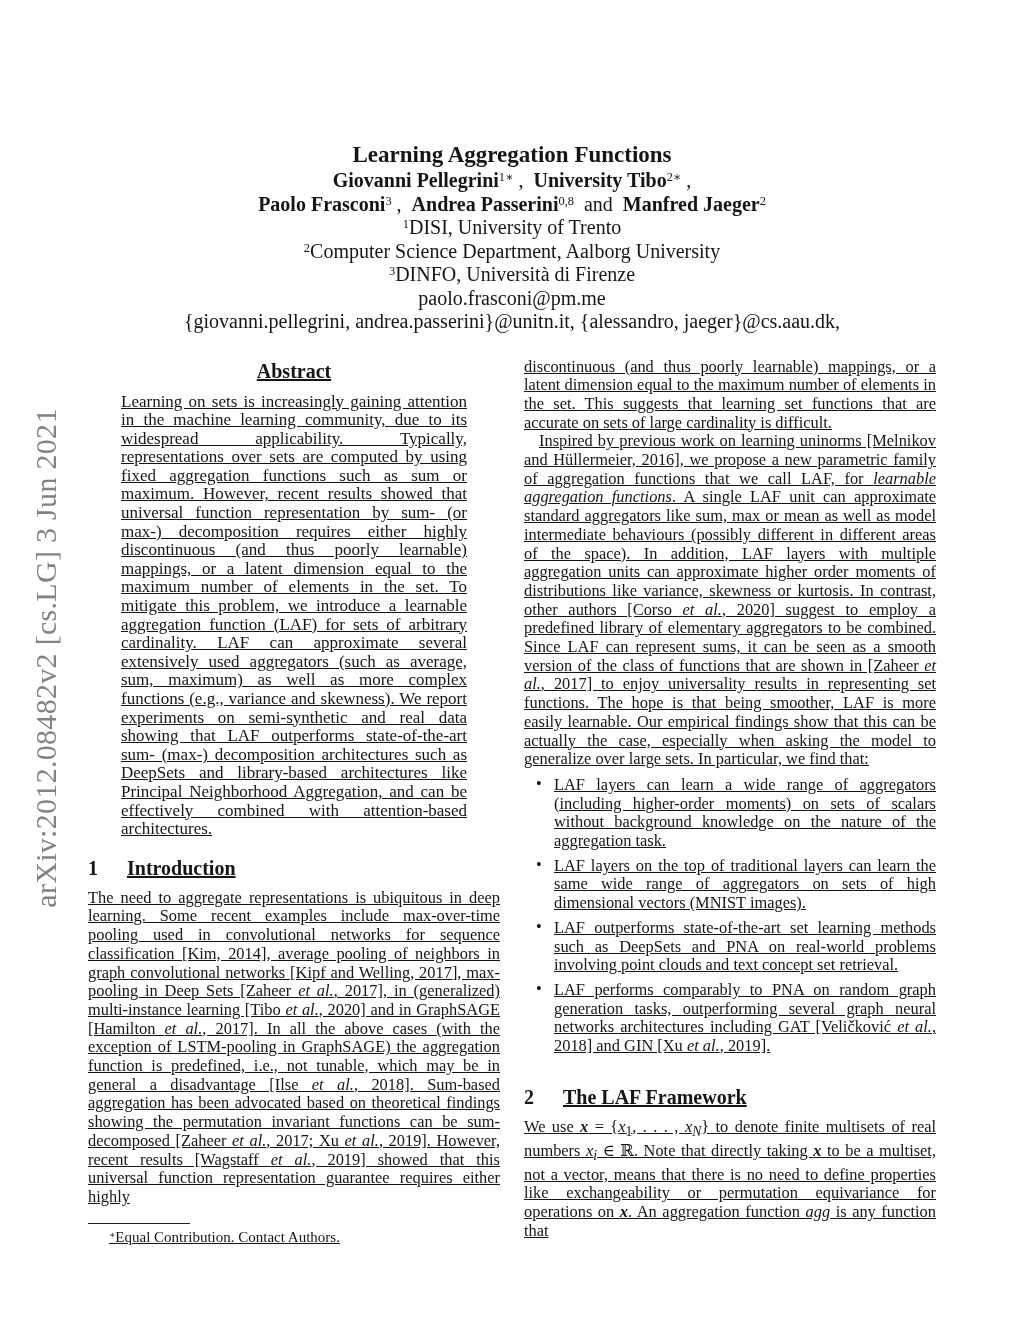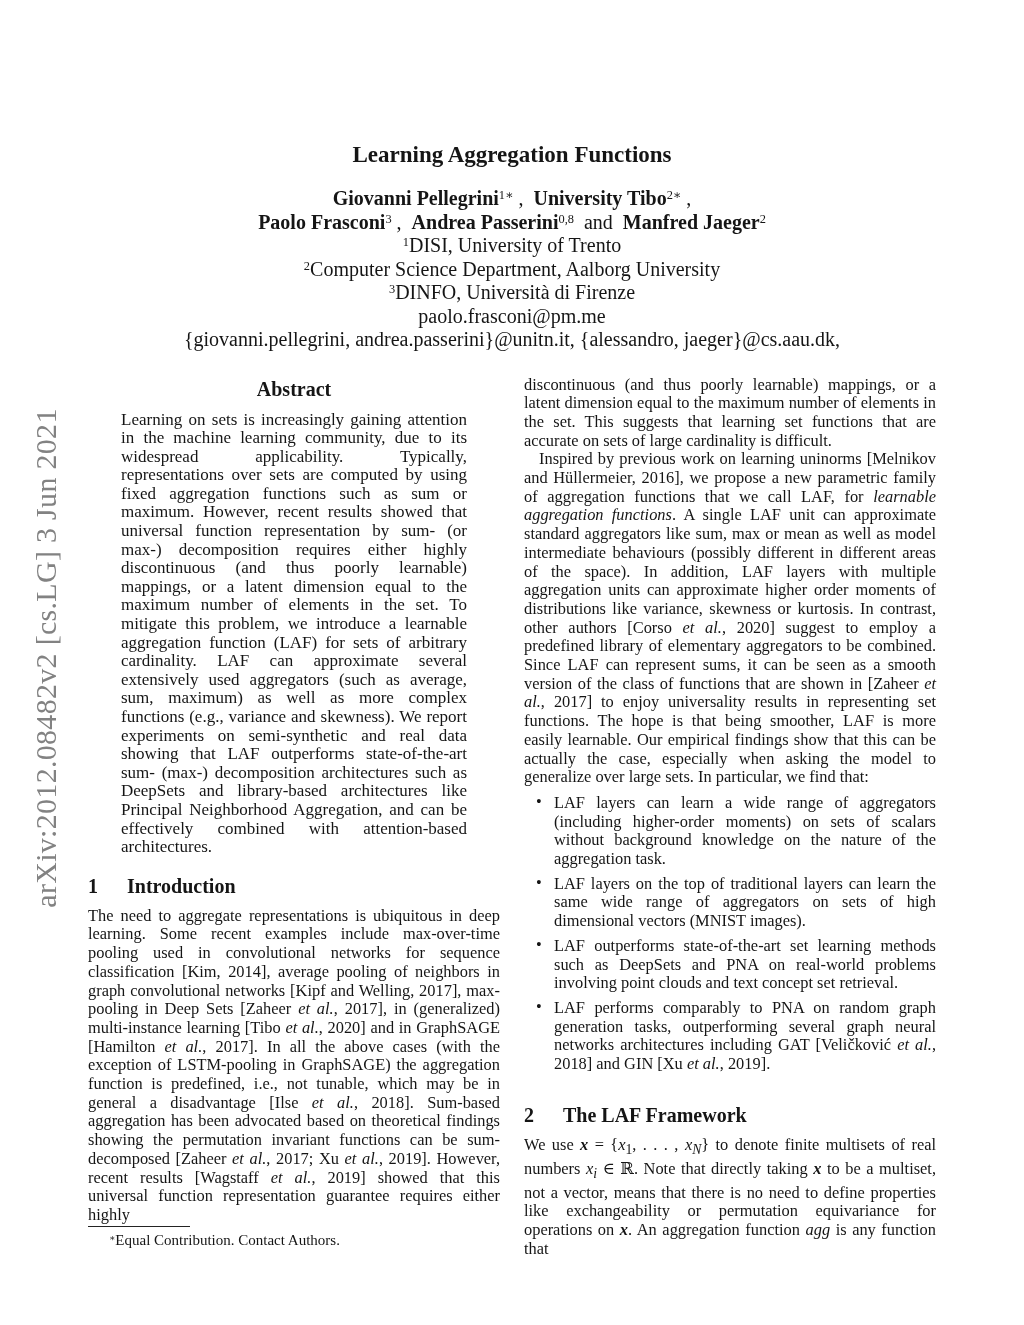--- a/index.html
+++ b/index.html
@@ -21,40 +21,40 @@
     white-space: nowrap;
     font-size: 30px;
     color: #828282;
     letter-spacing: 0.3px;
   }
 
   
   .paper-header { padding-top: 142px; text-align: center; }
   .title {
     font-size: 23px; font-weight: bold;
-    margin: 0 0 19px 0; line-height: 26px;
+    margin: 0 0 1px 0; line-height: 26px;
   }
   .authors-block { font-size: 20px; line-height: 23.5px; }
   .author-line { font-weight: normal; }
   .author-line b { font-weight: bold; }
   sup {
     font-size: 0.62em;
     vertical-align: baseline;
     position: relative; top: -0.45em;
     line-height: 0;
   }
 
   
   .columns {
     display: flex; gap: 24px;
     padding: 0 88px;
     margin-top: 24px;
     align-items: flex-start;
   }
-  .col { width: 412px; }
+  .col { width: 412px; text-decoration: underline; }
 
   .abstract-heading {
     text-align: center;
     font-size: 20px; font-weight: bold;
     margin: 2px 0 11px 0; line-height: 22px;
   }
   .abstract-body {
     margin: 0 33px;
     text-align: justify;
     font-size: 17px; line-height: 18.6px;
@@ -77,21 +77,21 @@
   .bullet-list { list-style: none; margin: 7px 0 0 0; padding: 0; }
   .bullet-item {
     position: relative;
     padding-left: 30px;
     margin-bottom: 6px;
     text-align: justify;
     font-size: 16.4px; line-height: 18.7px;
   }
   .bullet-marker { position: absolute; left: 12px; top: -1px; }
 
-  .footnote { margin-top: 1px; }
+  .footnote { margin-top: 16px; }
   .footnote-rule {
     width: 102px; height: 0;
     border-top: 1.4px solid #232323;
     margin: 0 0 5px 0;
   }
   .footnote-text { margin: 0; font-size: 15px; line-height: 17px; padding-left: 21px; }
 </style>
 </head>
 <body>
 

